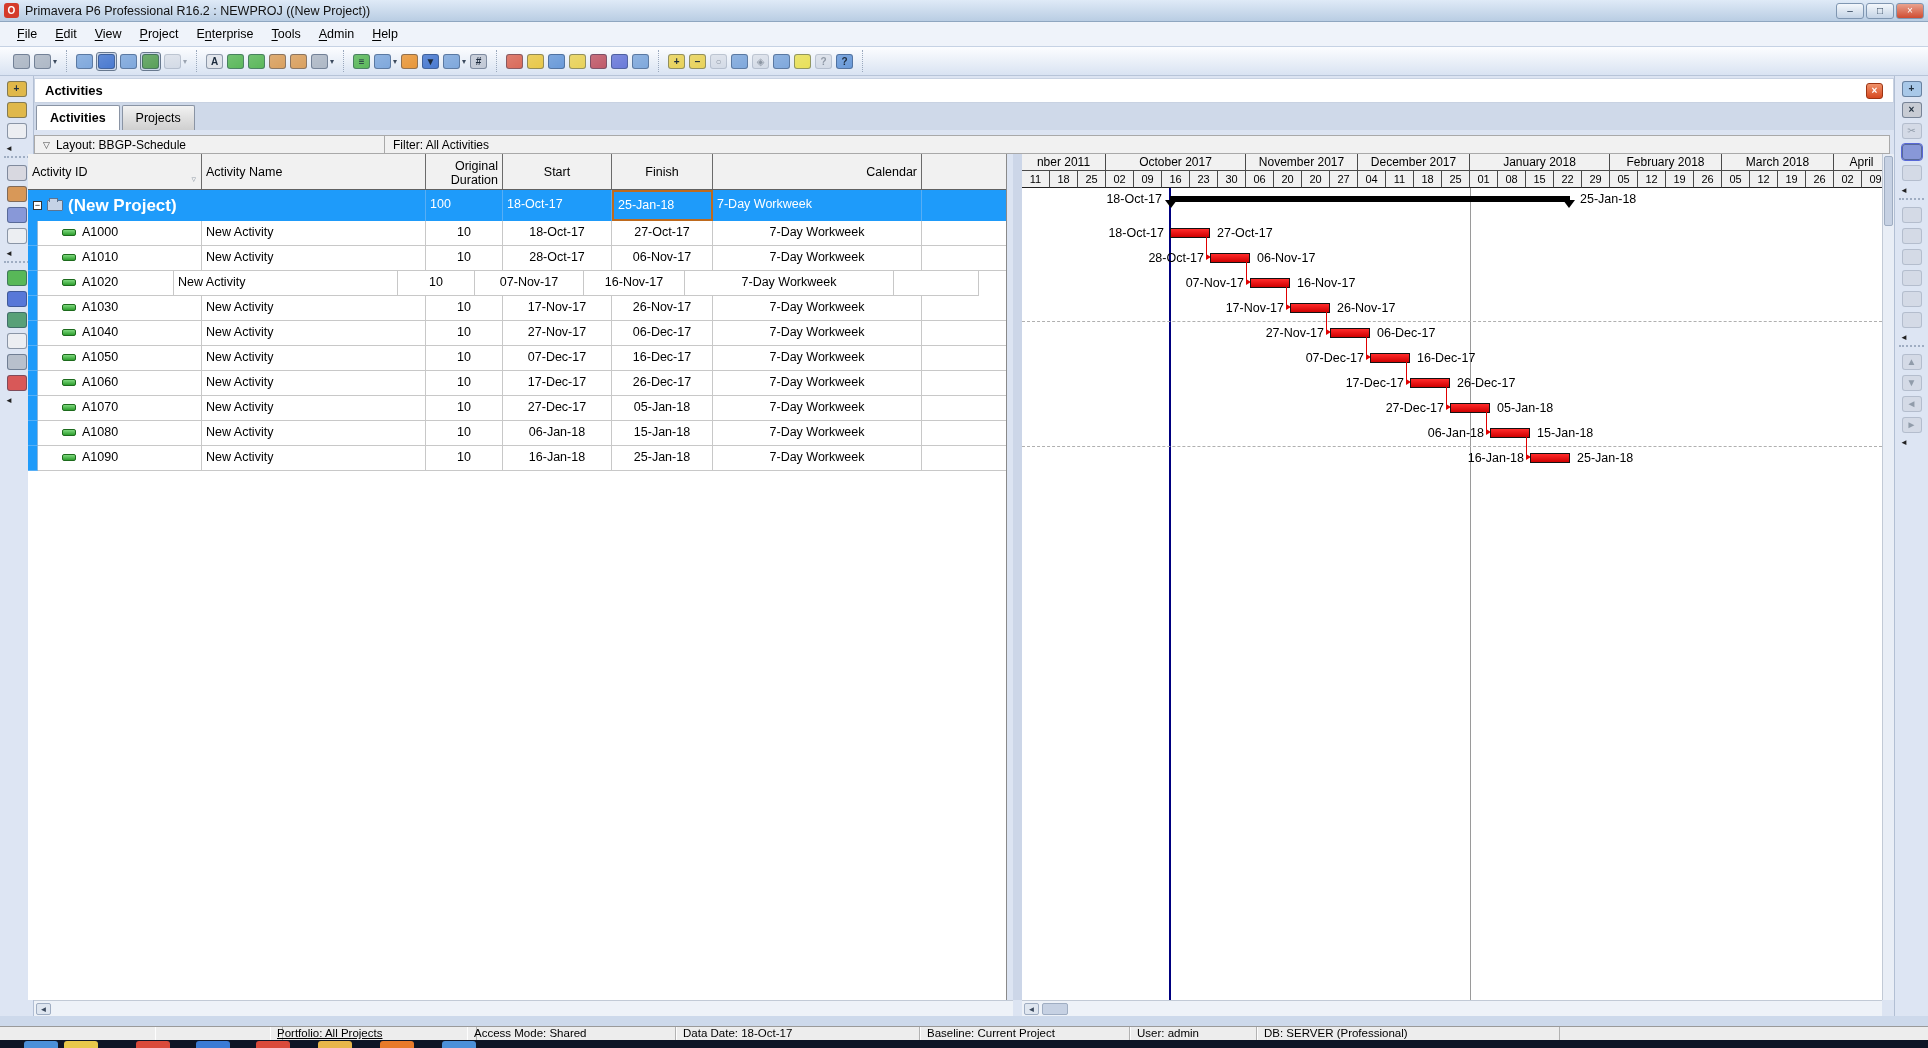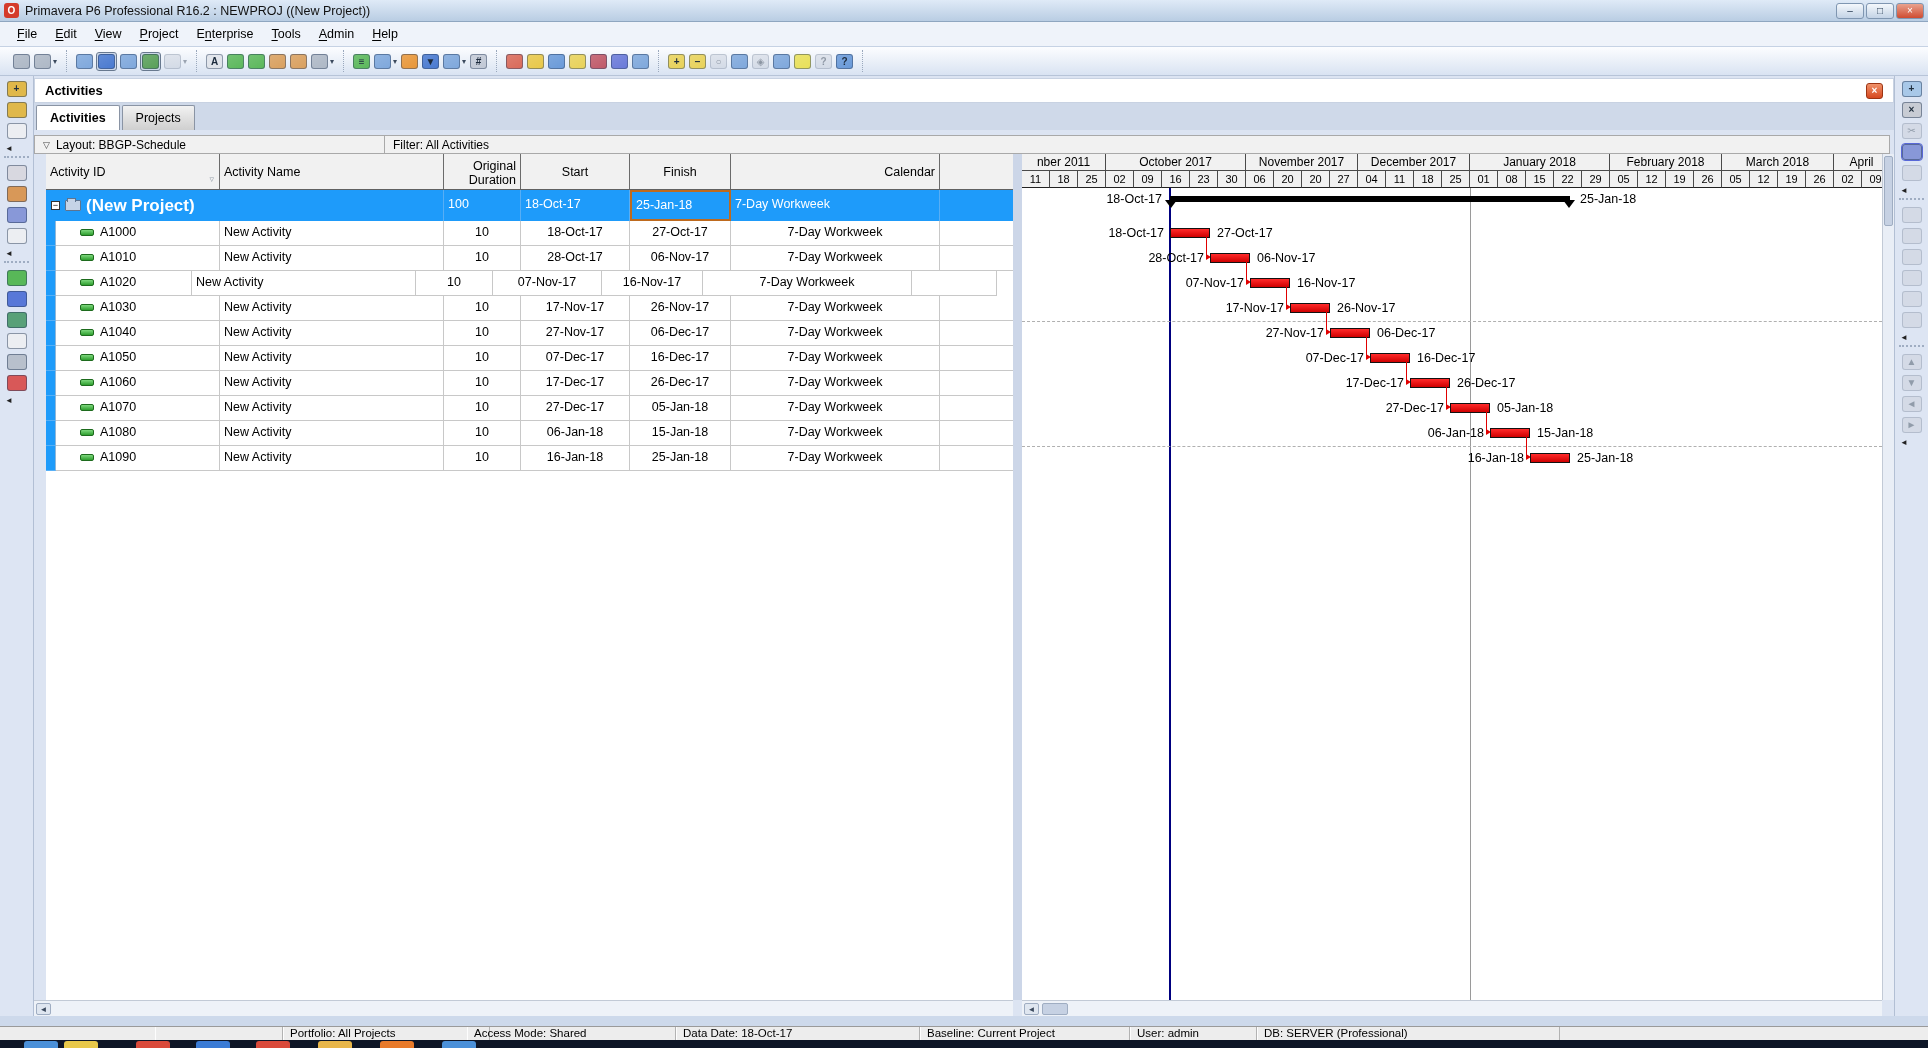--- a/index.html
+++ b/index.html
@@ -53,21 +53,21 @@
     display:flex;align-items:flex-end;padding-left:2px;}
   .tab{font-size:12.5px;padding:5px 13px;border:1px solid #8a94a4;border-bottom:none;
     background:linear-gradient(#f2f2f2,#cfcfcf);margin-right:2px;border-radius:2px 2px 0 0;}
   .tab.active{background:#fff;font-weight:bold;}
   .layoutbar{position:absolute;top:135px;left:34px;width:1856px;height:19px;background:#f1f1f1;
     border:1px solid #a9a9a9;display:flex;font-size:12px;}
   .lay-sec{width:350px;border-right:1px solid #a9a9a9;display:flex;align-items:center;padding-left:8px;gap:6px;}
   .fil-sec{flex:1;display:flex;align-items:center;padding-left:8px;}
   .chev{font-size:9px;color:#444;}
   
-  .table-pane{position:absolute;top:154px;left:46px;width:979px;height:846px;background:#fff;
+  .table-pane{position:absolute;top:154px;left:28px;width:979px;height:846px;background:#fff;
     border-right:1px solid #8a8a8a;overflow:hidden;}
   .thead{position:absolute;top:0;left:0;width:979px;height:36px;background:#f1f1f1;border-bottom:1px solid #616161;display:flex;}
   .th{border-right:1px solid #6b6b6b;font-size:12.5px;padding:2px 4px;position:relative;
       display:flex;flex-direction:column;justify-content:center;line-height:14px;}
   .th.al{text-align:left;} .th.ar{text-align:right;} .th.ac{text-align:center;}
   .funnel{position:absolute;right:5px;bottom:3px;font-size:9px;color:#9aa3ad;}
   .tbody{position:absolute;top:36px;left:0;width:979px;}
   .trow{display:flex;height:25px;}
   .td{border-right:1px solid #c8c8c8;border-bottom:1px solid #c8c8c8;font-size:12.5px;
       height:25px;line-height:23px;padding:0 4px;white-space:nowrap;overflow:hidden;}
@@ -601,21 +601,21 @@
     <span class="harrow">◄</span>
   </div>
   <div class="hscroll hs-gantt">
     <span class="harrow">◄</span>
     <span class="hthumb"></span>
   </div>
 
   <div class="bottomstrip"></div>
   <div class="statusbar" id="statusbar">
       <div class="seg" style="left: 155px; width: 128px;"></div>
-      <div class="seg" style="left: 283px; width: 207px;">Portfolio: All Projects</div>
+      <div class="seg" style="left: 270px; width: 207px; text-decoration: underline;">Portfolio: All Projects</div>
       <div class="seg" style="left: 467px; width: 209px;">Access Mode: Shared</div>
       <div class="seg" style="left: 676px; width: 244px;">Data Date: 18-Oct-17</div>
       <div class="seg" style="left: 920px; width: 210px;">Baseline: Current Project</div>
       <div class="seg" style="left: 1130px; width: 127px;">User: admin</div>
       <div class="seg" style="left: 1257px; width: 303px;">DB: SERVER (Professional)</div>
     </div>
   <div class="taskbar" id="taskbar">
       <div class="tkicon" style="left: 24px; background: rgb(74, 144, 217);"></div>
       <div class="tkicon" style="left: 64px; background: rgb(232, 200, 74);"></div>
       <div class="tkicon" style="left: 136px; background: rgb(217, 74, 58);"></div>

